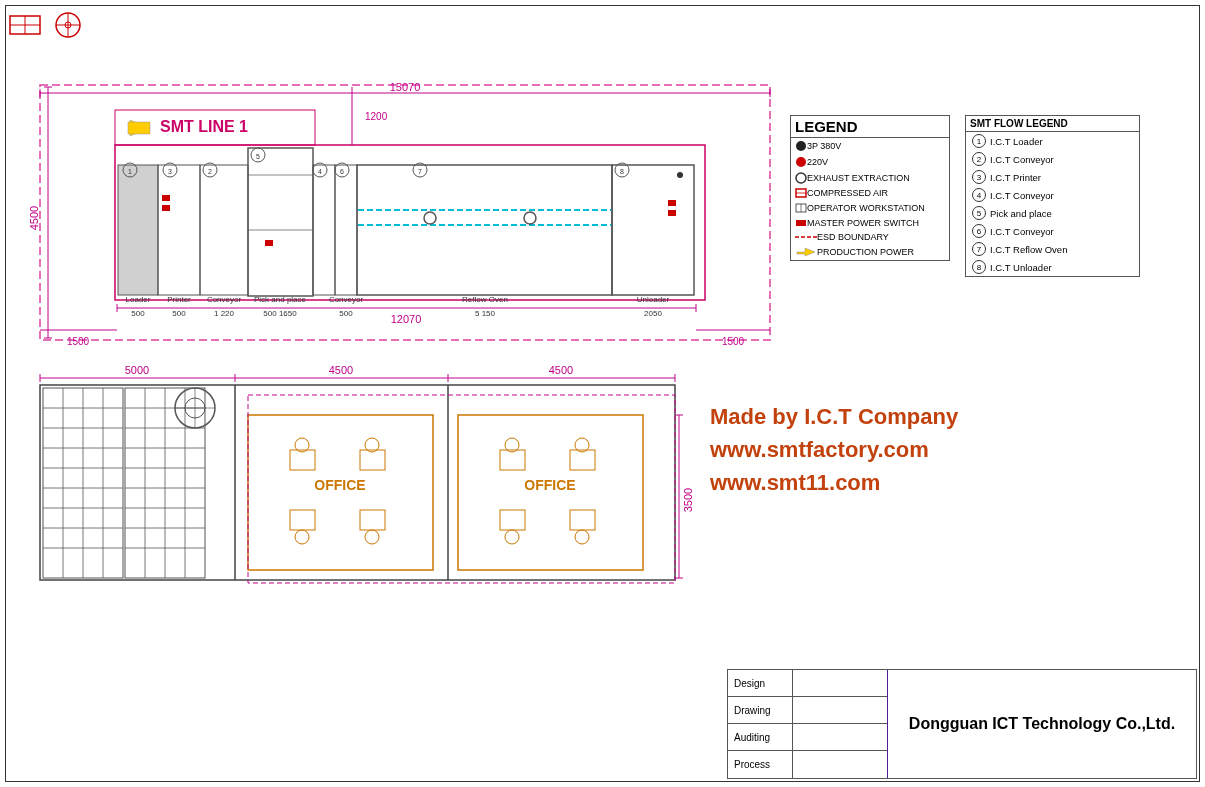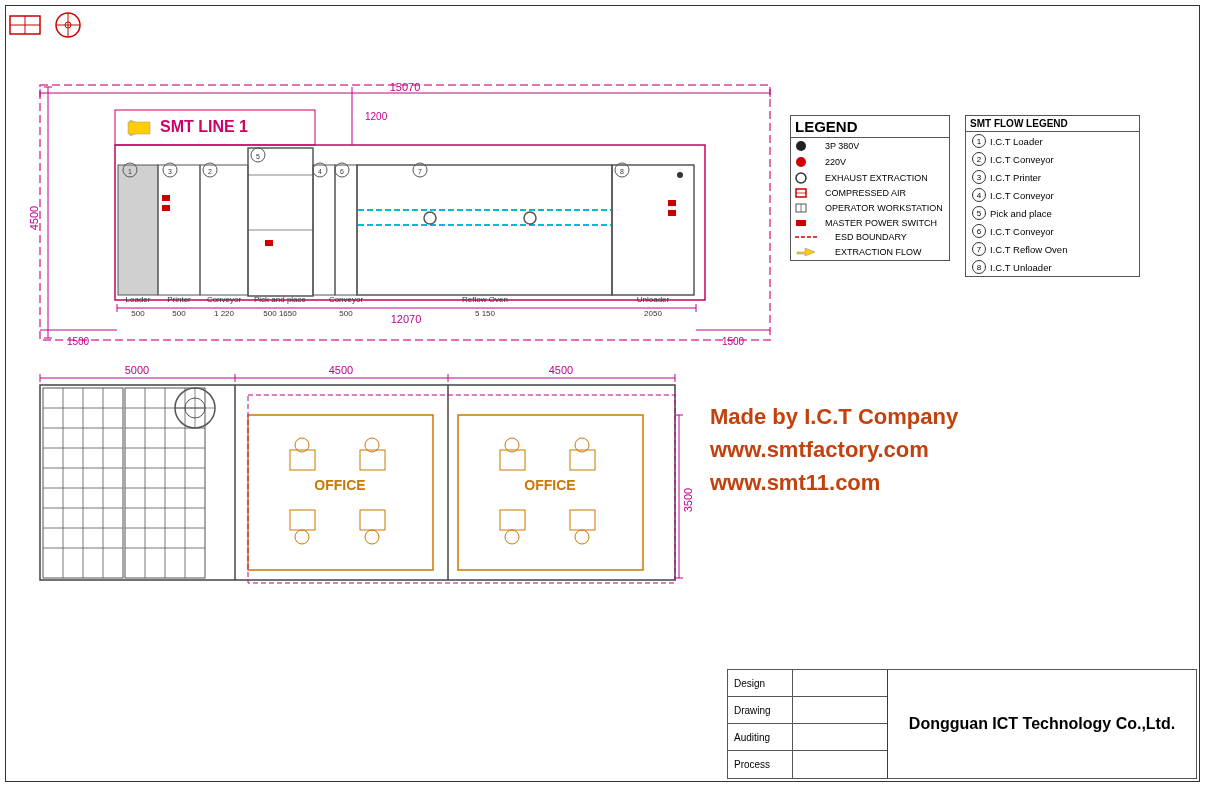--- a/index.html
+++ b/index.html
@@ -43,21 +43,21 @@
     .legend-box .legend-title {
       background: #fff;
       font-weight: bold;
       padding: 2px 4px;
       font-size: 15px;
       border-bottom: 1px solid #555;
     }
     .legend-box .legend-item {
       display: flex;
       align-items: center;
-      gap: 18px;
+      gap: 0;
       padding: 2px 4px;
       font-size: 9px;
     }
 
     .smt-legend-box {
       position: absolute;
       top: 115px;
       left: 965px;
       width: 175px;
       border: 1px solid #555;
@@ -410,21 +410,21 @@
   <div class="legend-item">
     <svg width="22" height="10">
         <line x1="0" y1="5" x2="22" y2="5" stroke="#cc0000" stroke-width="1.5" stroke-dasharray="4,2"></line>
       </svg>
     <span>ESD BOUNDARY</span>
   </div>
   <div class="legend-item">
     <svg width="22" height="12">
       <polygon points="2,6 10,6 10,2 20,6 10,10 10,8 2,8" fill="#ffcc00" stroke="#888" stroke-width="0.5"></polygon>
     </svg>
-    <span>EXTRACTION FLOW</span>
+    <span>PRODUCTION POWER</span>
   </div>
 </div>
 
 <div class="smt-legend-box">
   <div class="legend-title">SMT FLOW LEGEND</div>
   <div class="smt-item">
     <span class="smt-num">1</span>
     <span>I.C.T Loader</span>
   </div>
   <div class="smt-item">

